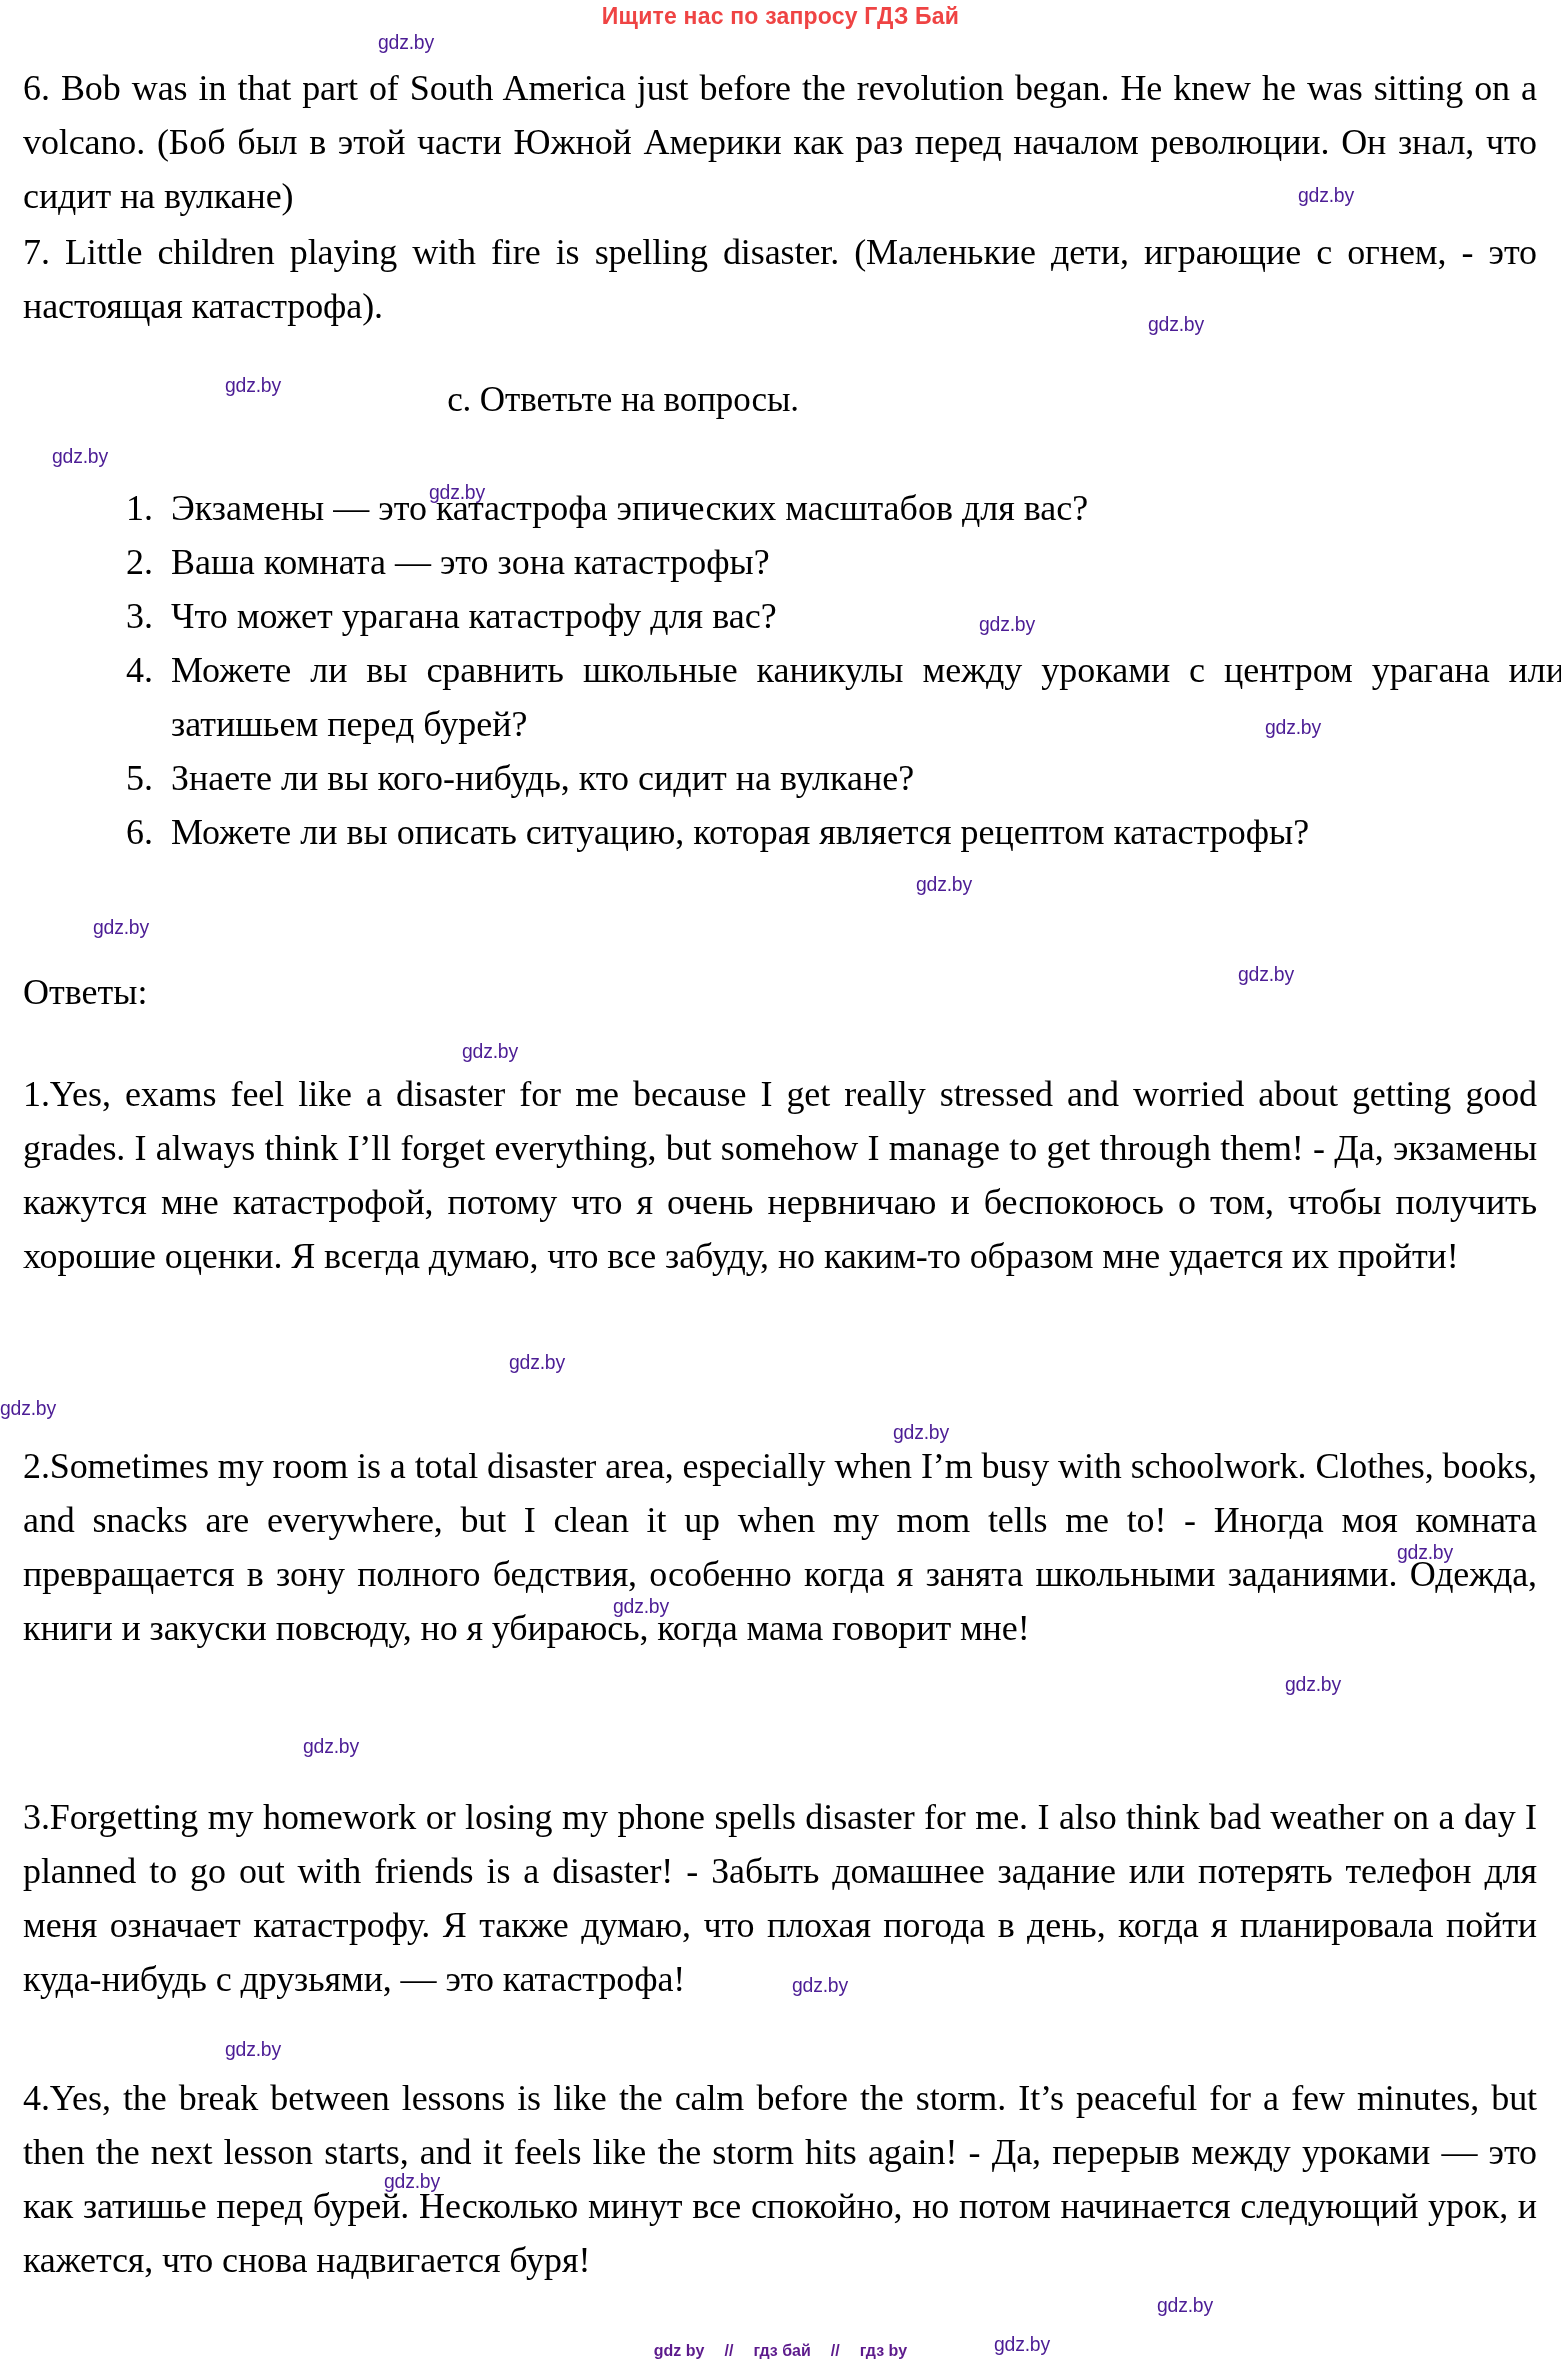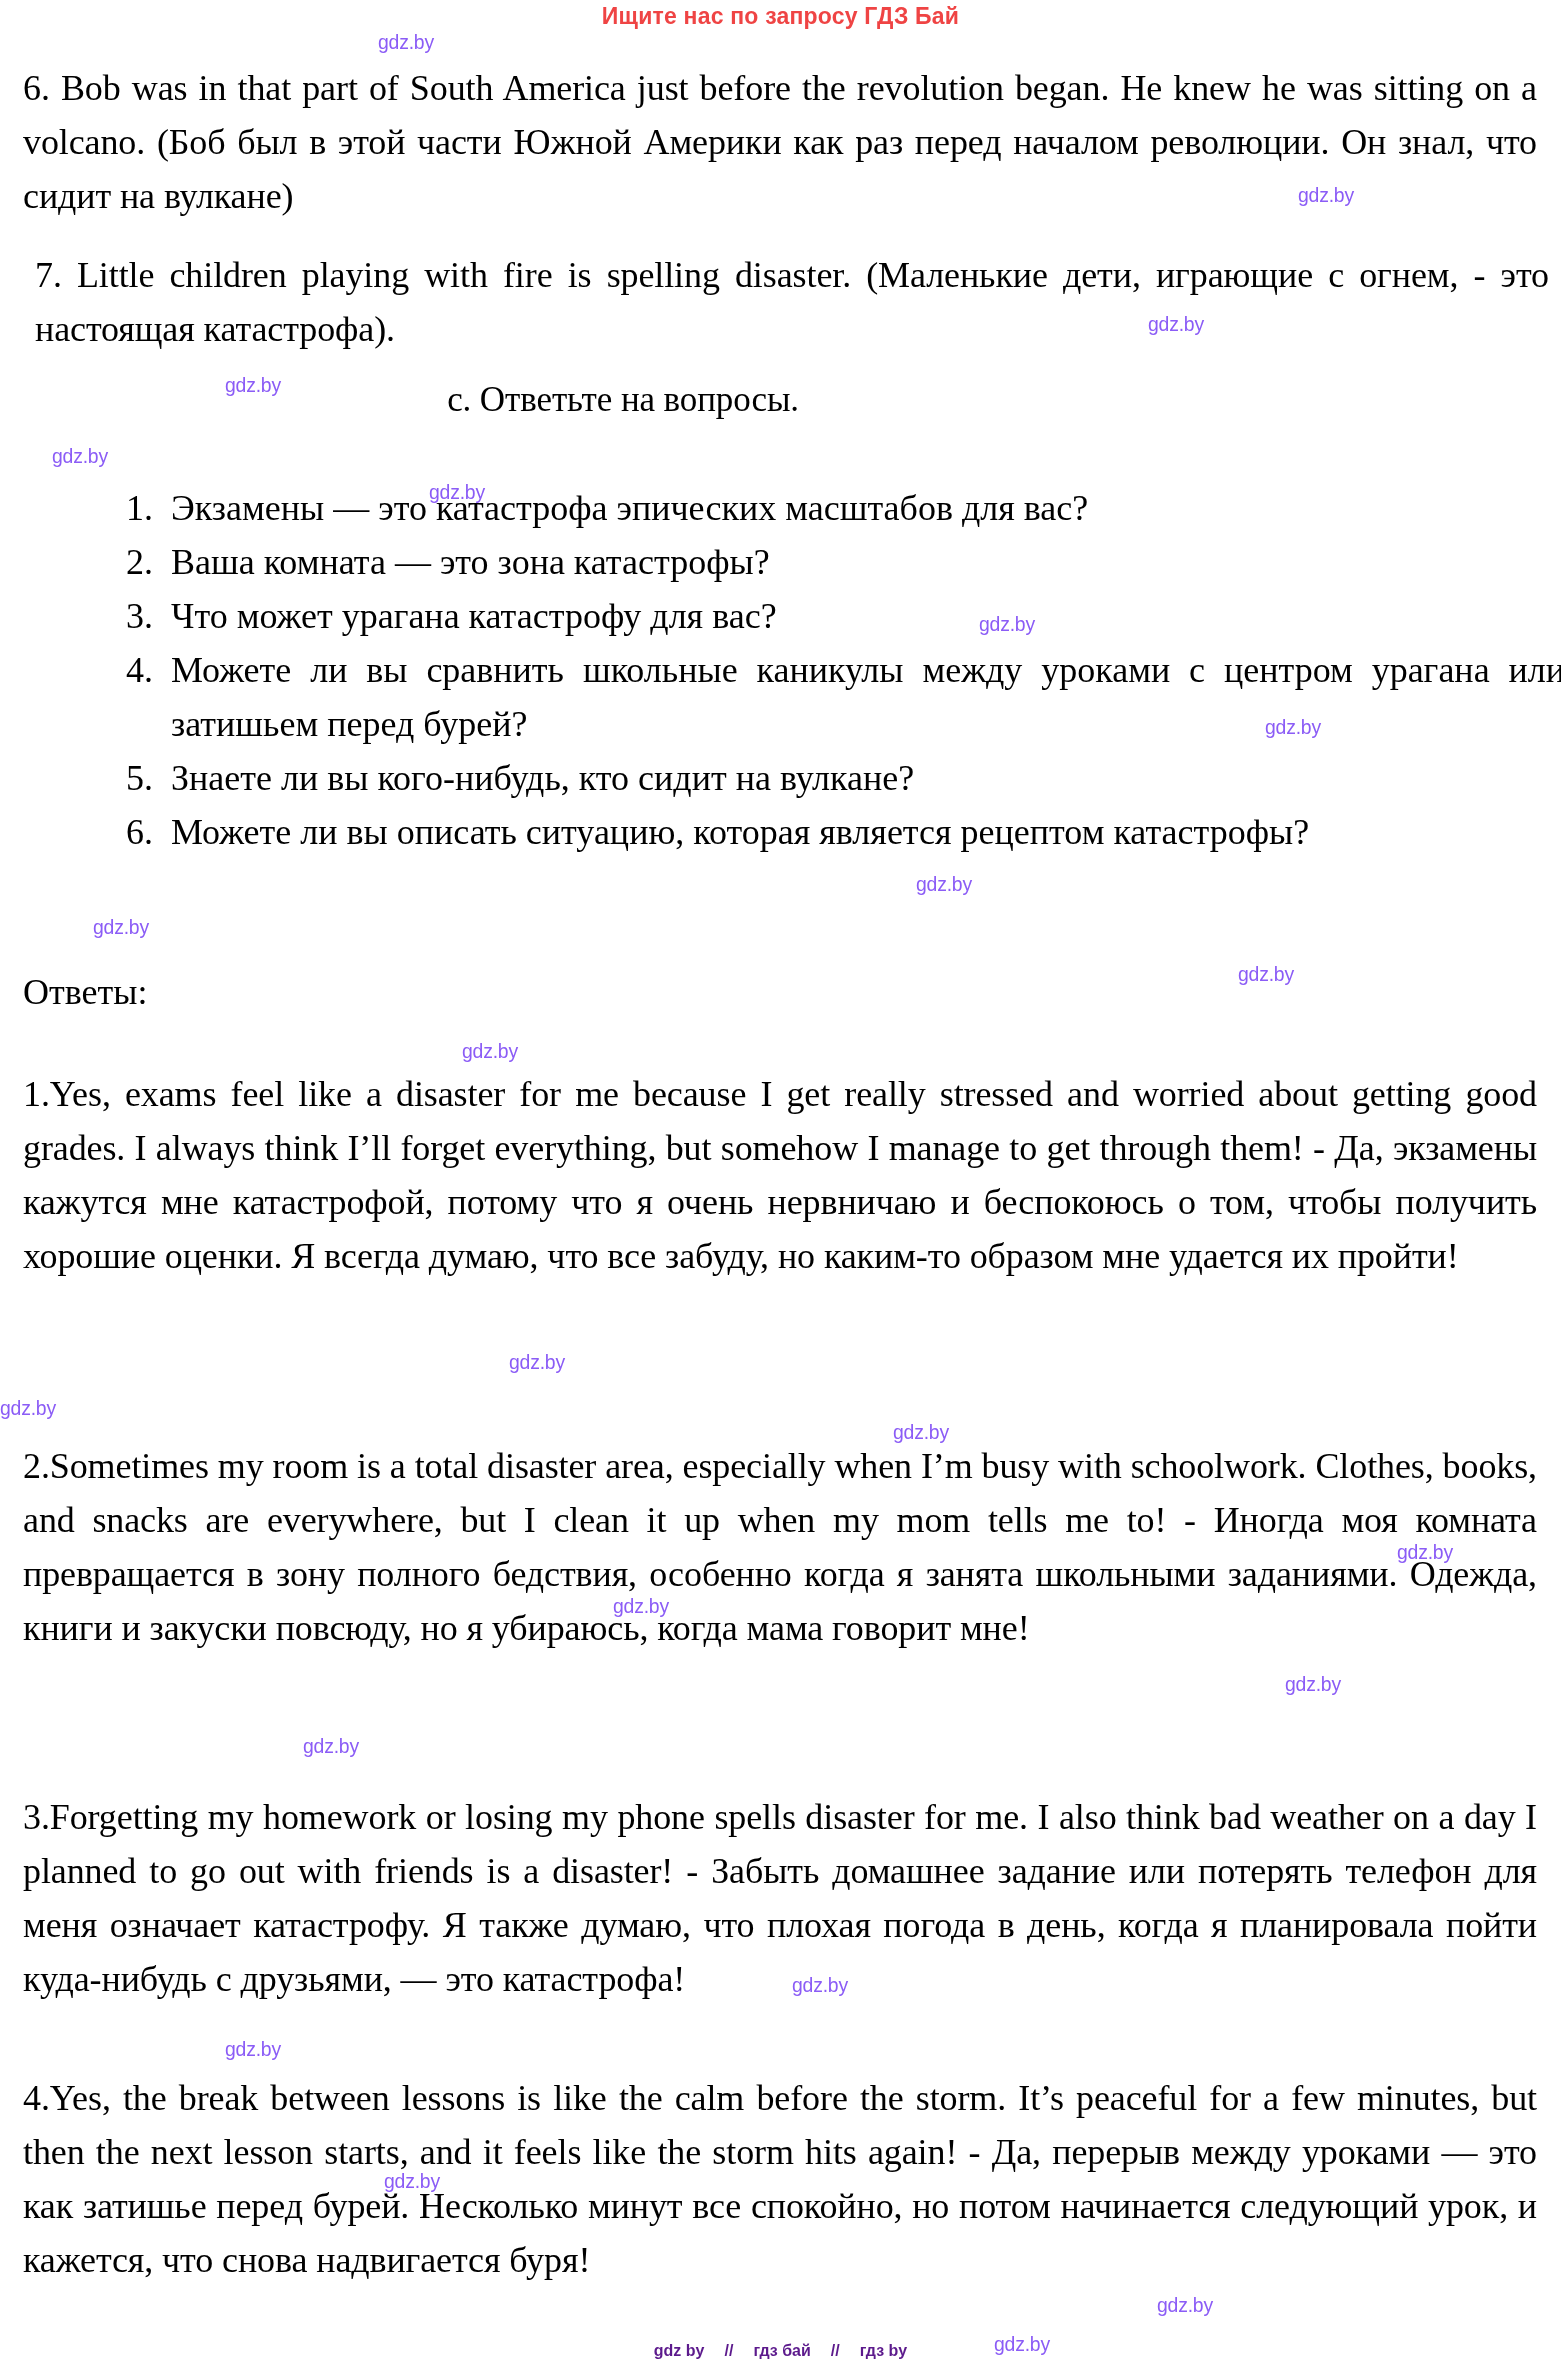--- a/index.html
+++ b/index.html
@@ -46,21 +46,21 @@
     font-size: 36px;
     line-height: 54px;
     text-align: justify;
     text-justify: inter-word;
     letter-spacing: -0.1px;
   }
   .para.nojust { text-align: right; }
 
   
   #item6 { left: 0;  top: 61px;  width: 1514px; }
-  #item7 { left: 12px;  top: 225px; width: 1514px; margin-top: 23px; }
+  #item7 { left: 0;  top: 225px; width: 1514px; }
 
   
   #section-c {
     left: 0;
     top: 377px;
     width: 776px;
     font-size: 35px;
     line-height: 45px;
   }
 
@@ -106,21 +106,21 @@
   #ans1 { left: 0; top: 1067px; width: 1514px; }
   #ans2 { left: 0; top: 1439px; width: 1514px; }
   #ans3 { left: 0; top: 1758px; width: 1514px; margin-top: 32px; }
   #ans4 { left: 0; top: 2071px; width: 1514px; }
 
   
   .wm {
     position: absolute;
     font-family: "Liberation Sans", "DejaVu Sans", sans-serif;
     font-size: 19.4px;
-    color: #8b5cf6;
+    color: #4c1d95;
     white-space: nowrap;
     letter-spacing: -0.2px;
   }
 
   
   .footer {
     position: absolute;
     bottom: 6.2px;
     left: 0;
     width: 100%;

